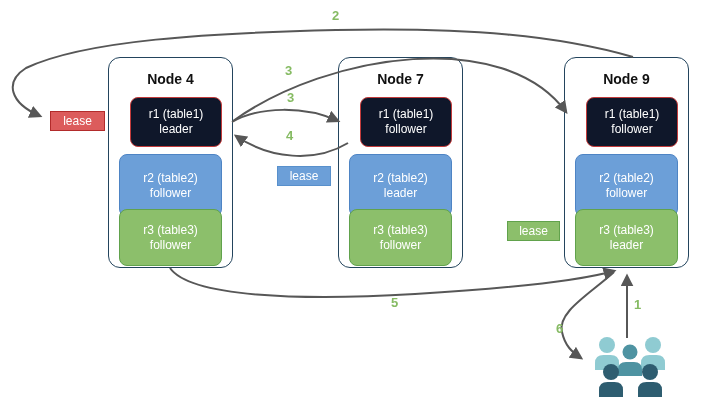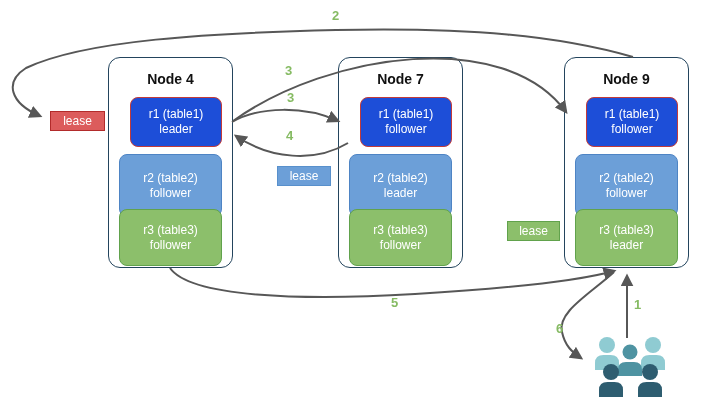--- a/index.html
+++ b/index.html
@@ -7,21 +7,21 @@
   .canvas{position:relative;width:704px;height:405px;background:#ffffff;overflow:hidden;}
 
   
   .node{position:absolute;top:57px;width:125px;height:211px;background:#ffffff;
         border:1.5px solid #23445D;border-radius:12px;box-sizing:border-box;z-index:2;}
   .node-title{position:absolute;top:13px;left:0;right:0;text-align:center;
               font-size:14px;font-weight:bold;color:#111111;}
   .replica{position:absolute;left:10px;right:10px;border-radius:8px;color:#ffffff;
            display:flex;flex-direction:column;align-items:center;justify-content:center;
            font-size:12px;line-height:15px;text-align:center;box-sizing:border-box;}
-  .replica.red{background:#1d4ed8;border:1.5px solid #C23B3B;margin-left:11px;}
+  .replica.red{background:#0f172a;border:1.5px solid #C23B3B;margin-left:11px;}
   .replica.blue{background:#6C9FD8;border:1.5px solid #4E84C4;}
   .replica.green{background:#8CBF6B;border:1.5px solid #61A24C;}
   .r1{top:39px;height:50px;}
   .r2{top:96px;height:63px;}
   .r3{top:151px;height:57px;}
 
   
   .lease{position:absolute;height:20px;line-height:18px;border-radius:0;color:#ffffff;
          font-size:12px;text-align:center;box-sizing:border-box;z-index:3;}
   .lease.red{left:50px;top:111px;width:55px;background:#DC5C5C;border:1.5px solid #B22B2B;}

